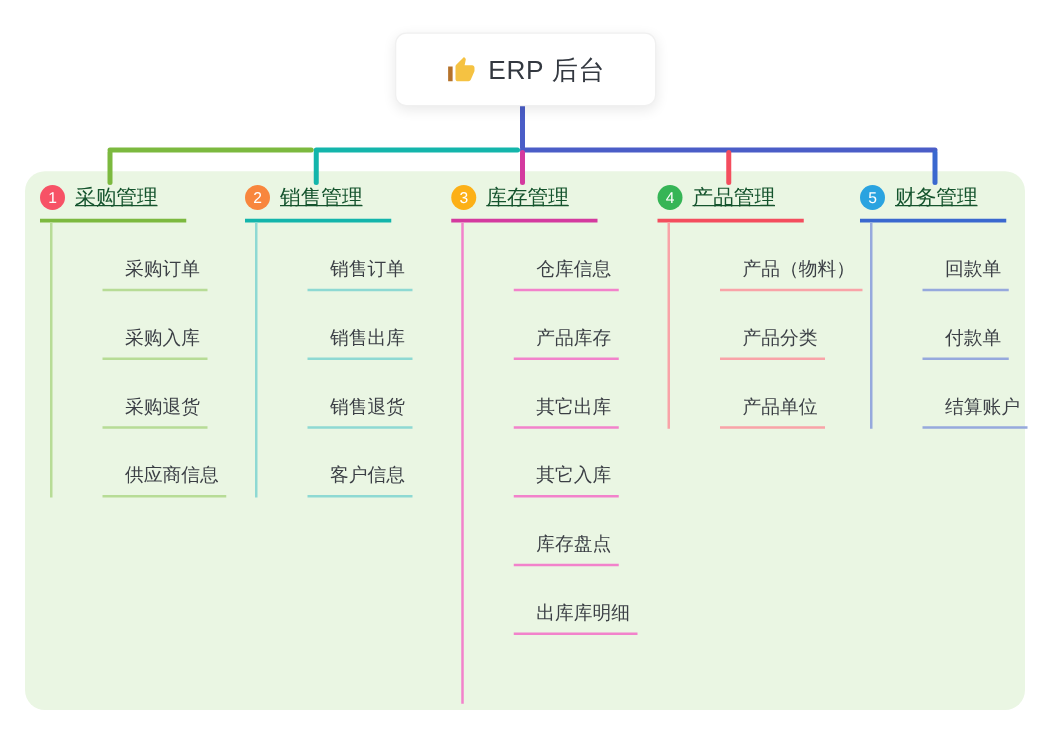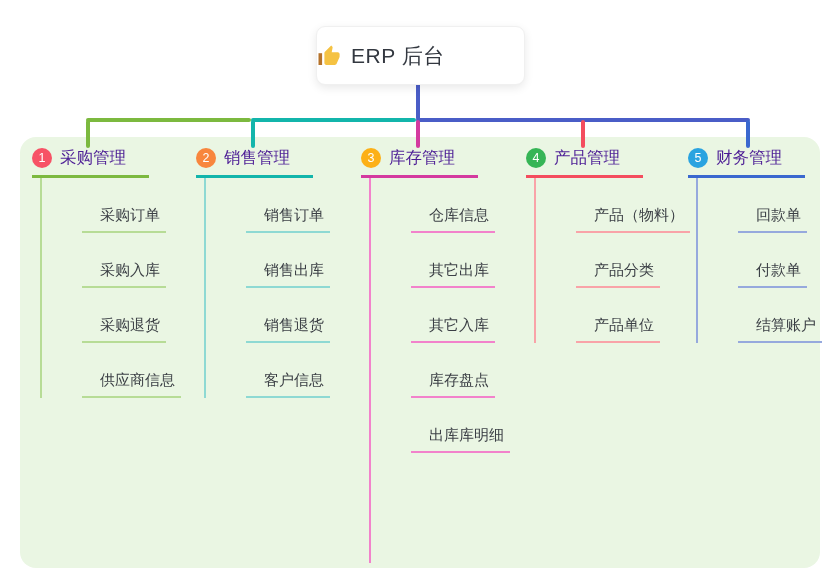--- a/index.html
+++ b/index.html
@@ -5,34 +5,34 @@
   html,body{margin:0;padding:0;background:#fff;}
   body{font-family:"Liberation Sans","DejaVu Sans",sans-serif;}
   #canvas{position:relative;width:839px;height:588px;background:#ffffff;overflow:hidden;}
 
   
   #panel{position:absolute;left:20px;top:137px;width:800px;height:431px;border-radius:16px;}
 
   
   #root-node{position:absolute;left:316px;top:26px;width:207px;height:57px;background:#fff;
     border:1px solid #f0f0f0;border-radius:9px;box-shadow:0 3px 10px rgba(0,0,0,.09);
-    display:flex;align-items:center;gap:10px;cursor:pointer;}
+    display:flex;align-items:center;justify-content:center;gap:10px;cursor:pointer;}
   #root-node .root-label{font-size:21px;color:#333840;letter-spacing:.5px;}
   .thumb-svg{width:24px;height:24px;display:block;}
 
   
   .cline{position:absolute;border-radius:2px;}
 
   
   .branch{position:absolute;top:147px;}
   .branch-head{display:flex;align-items:center;gap:8px;min-width:113px;width:max-content;
     padding:0 4px 6px 0;border-bottom:3px solid #999;cursor:pointer;}
   .badge{width:20px;height:20px;border-radius:50%;color:#fff;font-size:12.5px;line-height:20px;
     text-align:center;flex:none;}
-  .branch-label{font-size:16.5px;color:#4c1d95;white-space:nowrap;}
+  .branch-label{font-size:16.5px;color:#14532d;white-space:nowrap;text-decoration:underline;}
   .children{position:relative;margin-left:8px;padding-left:42px;}
   .trunk{position:absolute;left:0;top:0;width:2px;}
   .child-row{height:55px;display:flex;align-items:flex-end;}
   .child-node{display:inline-block;padding:0 6px 6px 18px;border-bottom:2px solid #ccc;
     font-size:15px;color:#3b3f45;white-space:nowrap;cursor:pointer;}
 </style>
 </head>
 <body>
 
 <div id="canvas">
@@ -107,20 +107,23 @@
     <div class="branch-head" style="border-bottom-color: rgb(212, 58, 159);">
       <span class="badge" style="background: rgb(252, 176, 23);">3</span>
       <span class="branch-label">库存管理</span>
     </div>
     <div class="children">
       <div class="trunk" style="background: rgb(242, 130, 203); height: 385px;"></div>
     <div class="child-row">
             <span class="child-node" style="border-bottom-color: rgb(242, 130, 203);">仓库信息</span>
           </div>
           <div class="child-row">
+            <span class="child-node" style="border-bottom-color: rgb(242, 130, 203);">产品库存</span>
+          </div>
+          <div class="child-row">
             <span class="child-node" style="border-bottom-color: rgb(242, 130, 203);">其它出库</span>
           </div>
           <div class="child-row">
             <span class="child-node" style="border-bottom-color: rgb(242, 130, 203); margin-top: 32px;">其它入库</span>
           </div>
           <div class="child-row">
             <span class="child-node" style="border-bottom-color: rgb(242, 130, 203);">库存盘点</span>
           </div>
           <div class="child-row">
             <span class="child-node" style="border-bottom-color: rgb(242, 130, 203);">出库库明细</span>

